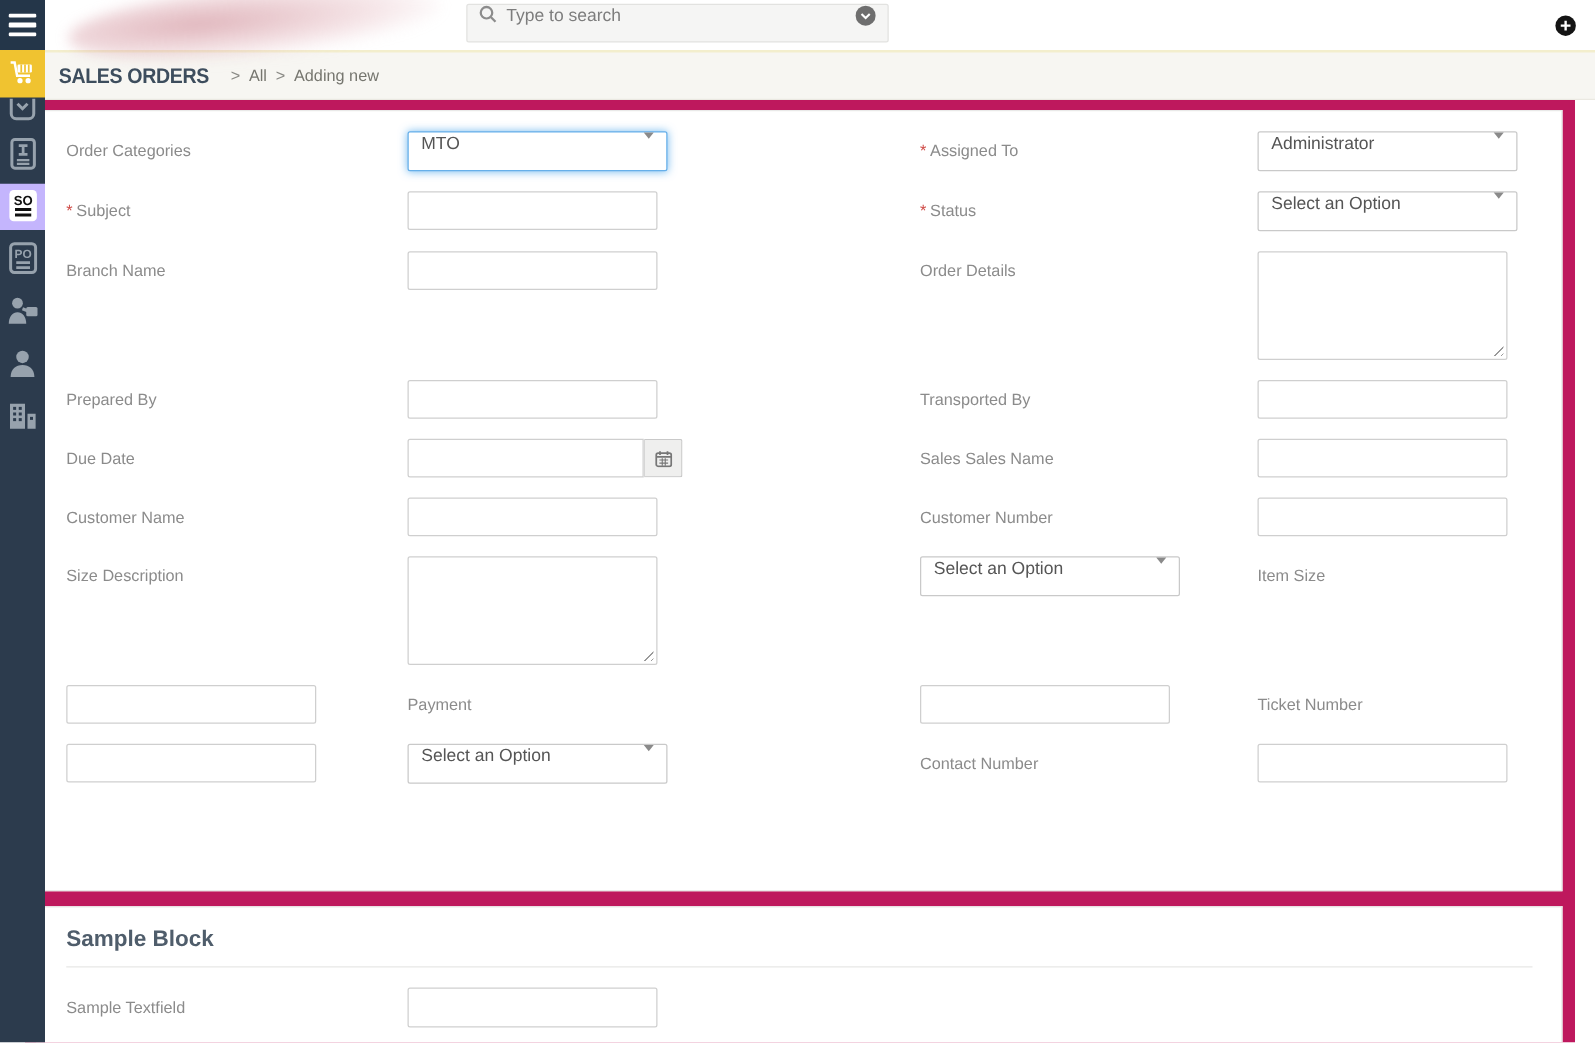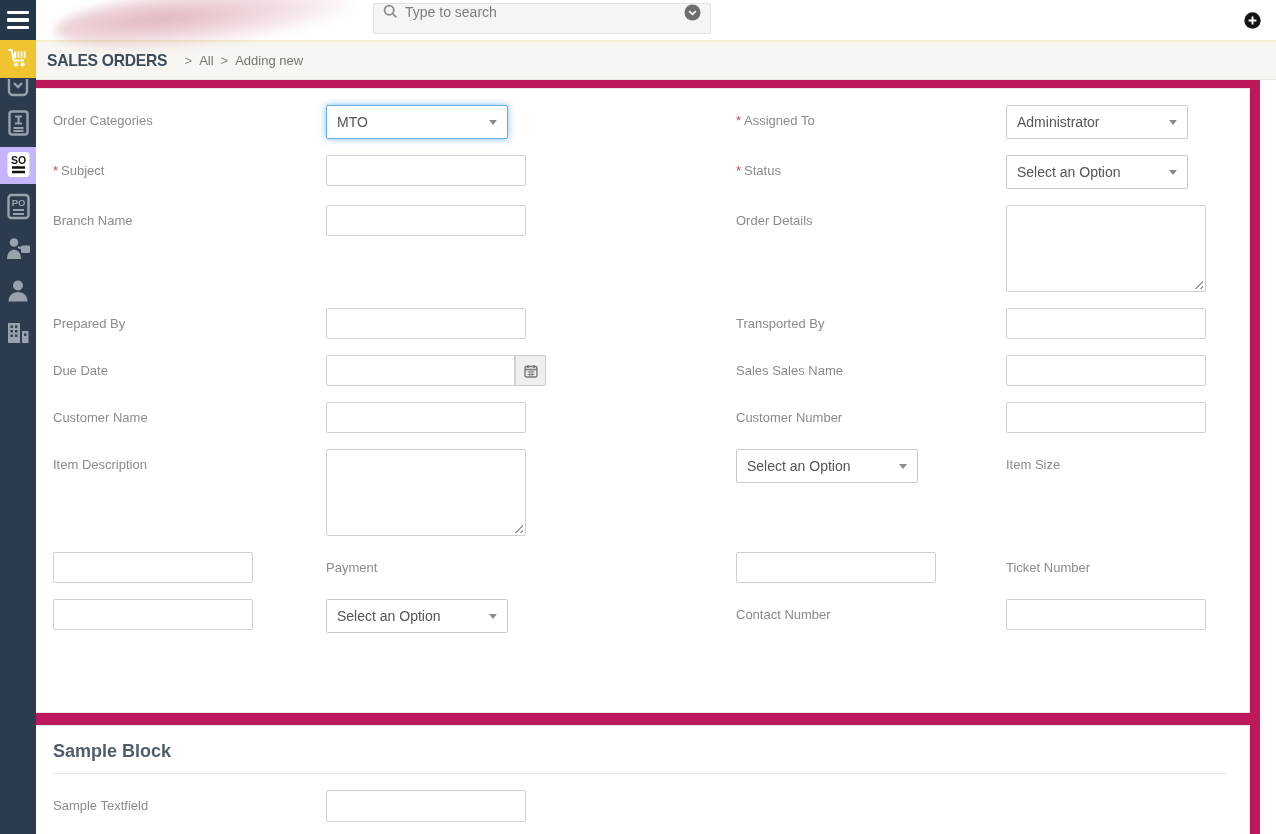--- a/index.html
+++ b/index.html
@@ -35,21 +35,21 @@
   .content{position:absolute;left:20px;top:80px;width:1240px;height:754px;background:#be185d;overflow:hidden}
   .card{position:absolute;left:9px;right:10px;border:1px solid #e9e9e8;background:#fff}
   .card.first{top:8px;height:625px}
   .card.second{top:645px;height:220px;border-bottom:none}
 
   .form-grid{display:grid;grid-template-columns:273px 410px 270px 1fr;row-gap:16px;padding:16px 23px 0 23px;align-items:start}
   .lbl{font-size:13px;color:#8b8b8b;padding-top:8px;line-height:16px}
   .star{color:#cf4a46;margin-right:3px}
 
   .txt{width:200px;height:31px;border:1px solid #cfcfcf;border-radius:2px;background:#fff;padding:0 8px;font-family:"Liberation Sans",sans-serif;font-size:14px;color:#444;outline:none}
-  .sel{width:182px;height:32px;border:1px solid #c9c9c9;border-radius:2px;background:#fff;display:flex;align-items:center;justify-content:space-between;padding:16px 10px;font-size:14px;color:#555;cursor:pointer}
+  .sel{width:208px;height:32px;border:1px solid #c9c9c9;border-radius:2px;background:#fff;display:flex;justify-content:space-between;padding:0 10px;font-size:14px;color:#555;cursor:pointer}
   .sel .caret{width:0;height:0;border-left:4px solid transparent;border-right:4px solid transparent;border-top:5px solid #8a8a8a}
   .sel.focused{border-color:#66afe9;box-shadow:0 0 7px rgba(82,168,236,.75)}
 
   .ta-wrap{position:relative;width:200px}
   .ta{width:200px;height:87px;border:1px solid #cfcfcf;border-radius:2px;resize:none;padding:5px 8px;font-family:"Liberation Sans",sans-serif;font-size:14px;color:#444;outline:none;display:block}
   .ta-wrap::after{content:"";position:absolute;right:3px;bottom:3px;width:9px;height:9px;
     background:repeating-linear-gradient(135deg,#9a9a9a 0 1px,transparent 1px 3.5px);
     clip-path:polygon(100% 0,0 100%,100% 100%)}
 
   .datewrap{display:flex;width:220px}
@@ -250,21 +250,21 @@
       </div>
         </div>
       <div class="lbl"><span>Sales Sales Name</span></div>
       <div><input class="txt" style=""></div>
 
       <div class="lbl"><span>Customer Name</span></div>
       <div><input class="txt" style=""></div>
       <div class="lbl"><span>Customer Number</span></div>
       <div><input class="txt" style=""></div>
 
-      <div class="lbl"><span>Item Description</span></div>
+      <div class="lbl"><span>Size Description</span></div>
       <div>
           <div class="ta-wrap">
             <textarea class="ta" style=""></textarea>
           </div>
         </div>
       <div>
           <div class="sel">
         <span>Select an Option</span>
             <span class="caret"></span>
           </div>

